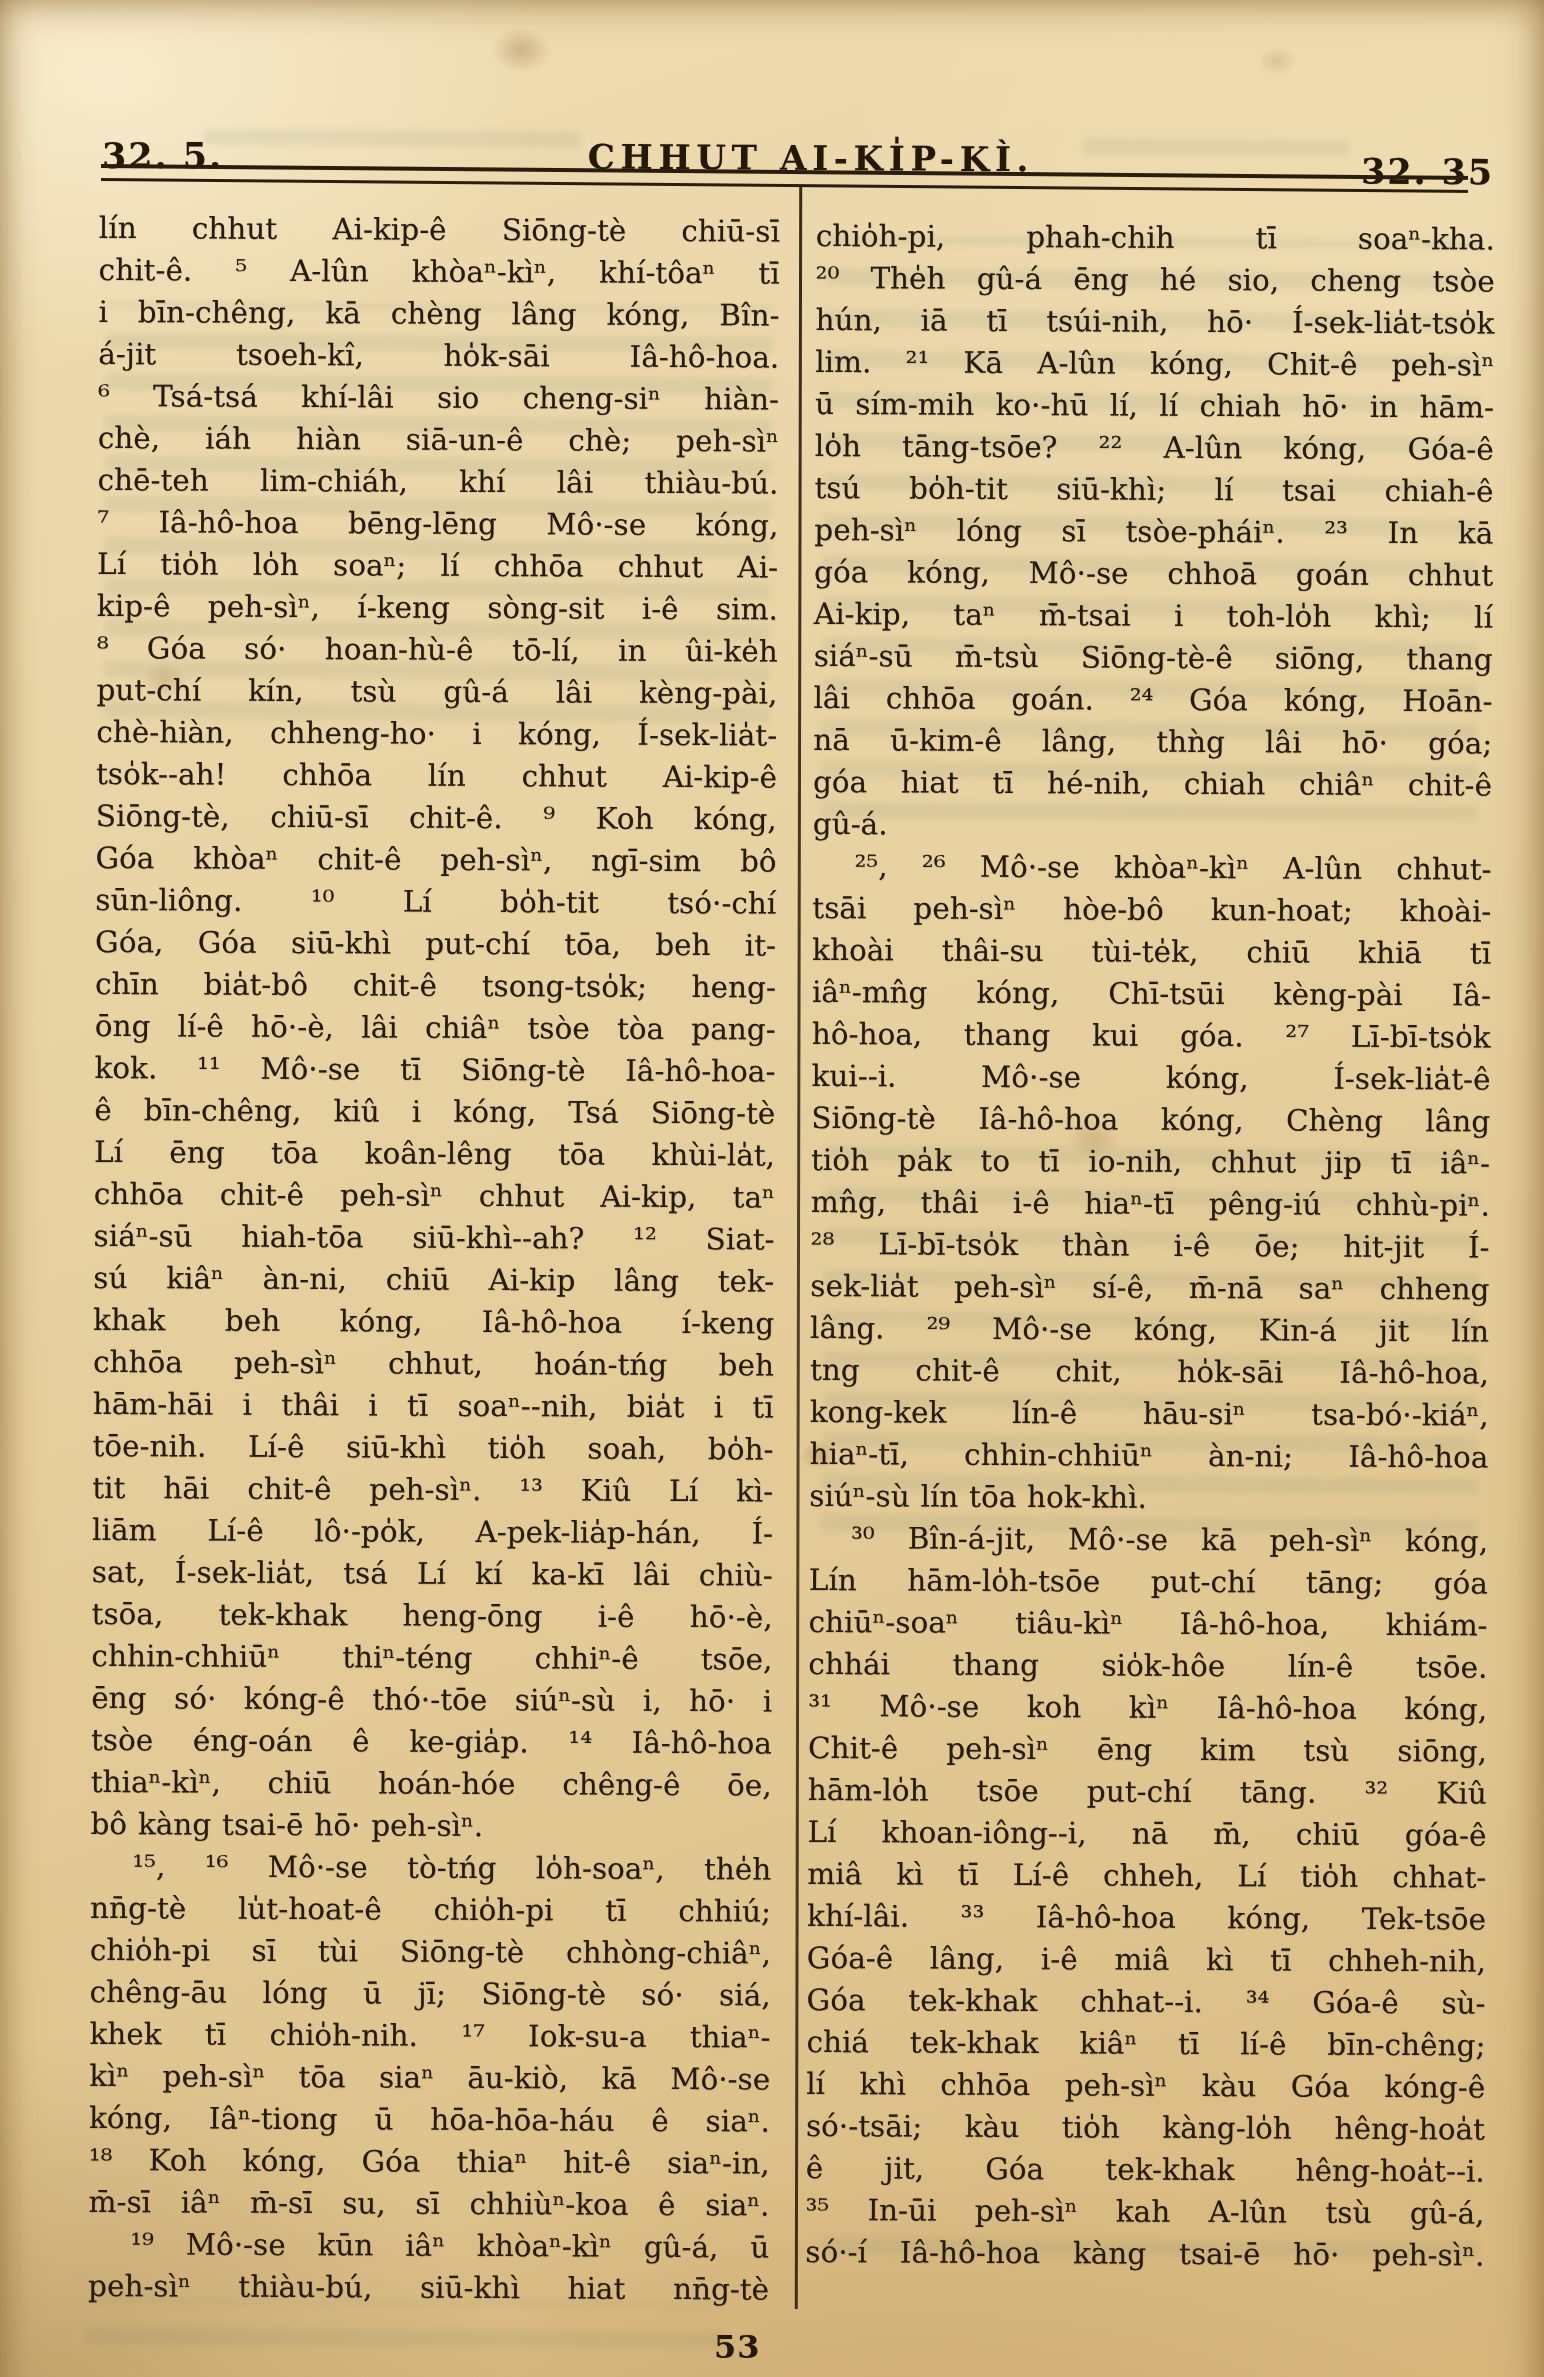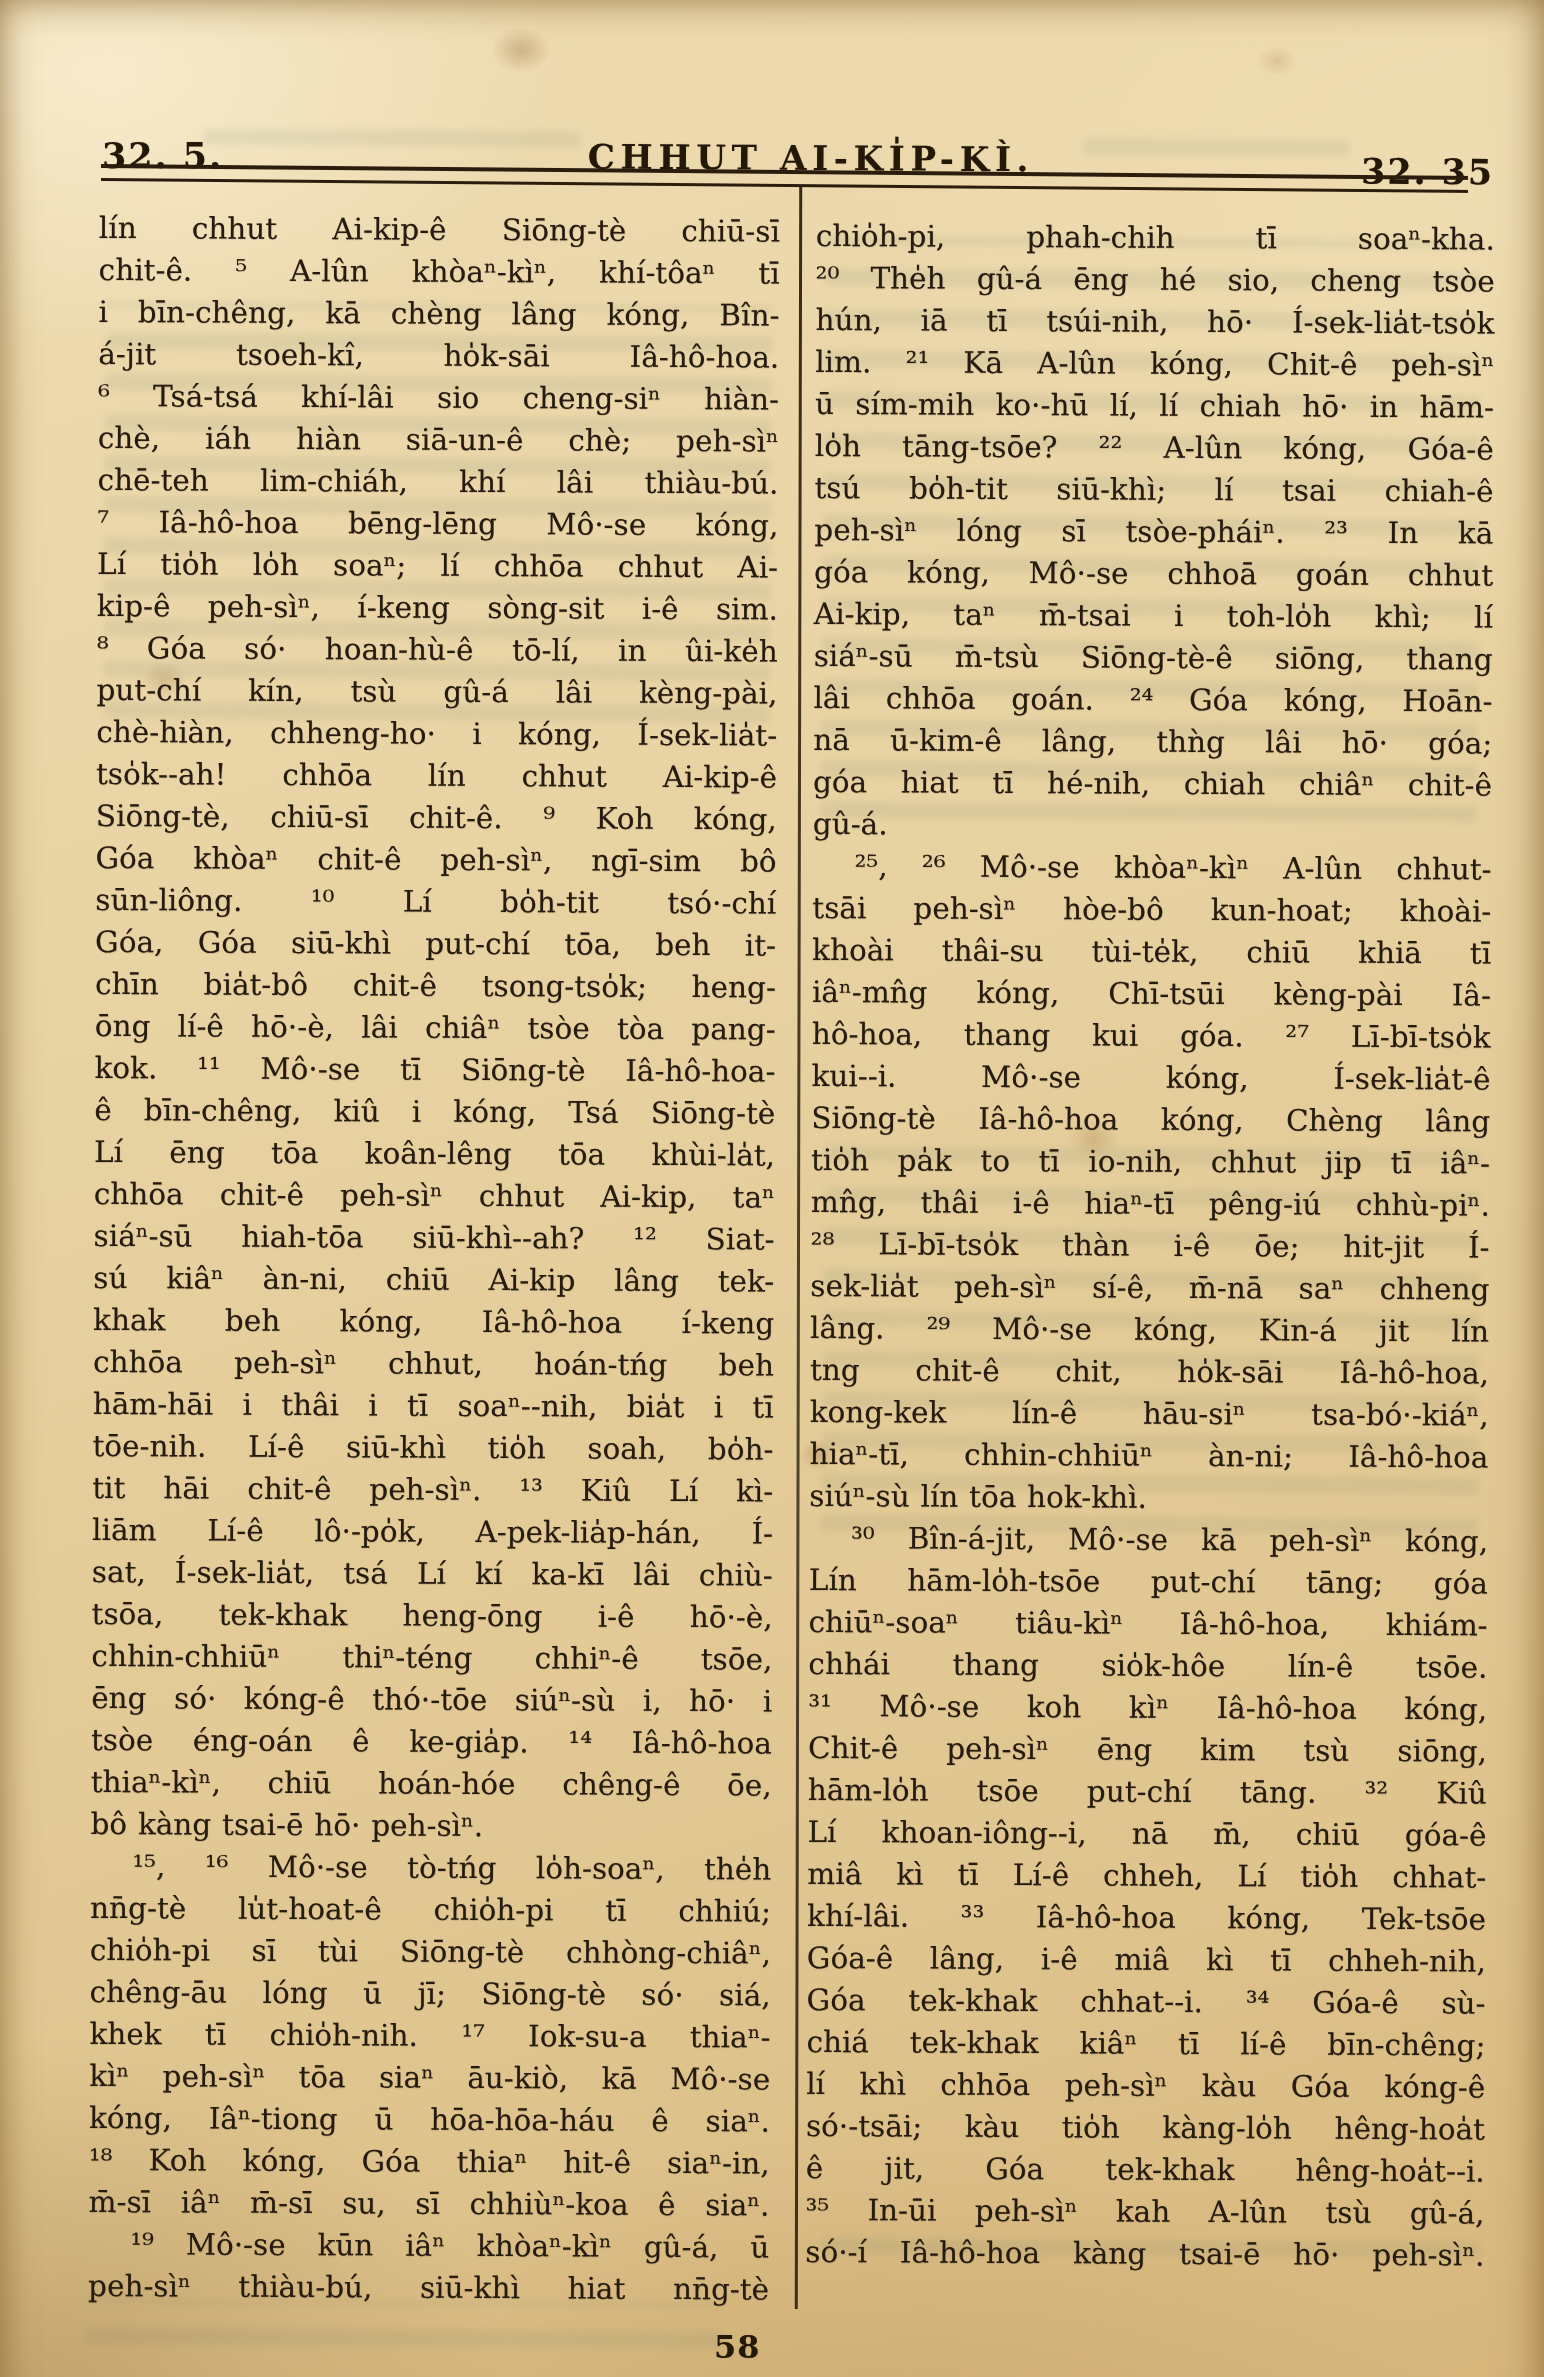--- a/index.html
+++ b/index.html
@@ -217,16 +217,16 @@
       <div class="line">Góa-ê lâng, i-ê miâ kì tī chheh-nih,</div>
       <div class="line">Góa tek-khak chhat--i. ³⁴ Góa-ê sù-</div>
       <div class="line">chiá tek-khak kiâⁿ tī lí-ê bīn-chêng;</div>
       <div class="line">lí khì chhōa peh-sìⁿ kàu Góa kóng-ê</div>
       <div class="line">só·-tsāi; kàu tio̍h kàng-lo̍h hêng-hoa̍t</div>
       <div class="line">ê jit, Góa tek-khak hêng-hoa̍t--i.</div>
       <div class="line">³⁵ In-ūi peh-sìⁿ kah A-lûn tsù gû-á,</div>
       <div class="line">só·-í Iâ-hô-hoa kàng tsai-ē hō· peh-sìⁿ.</div>
     </div>
 
-  <div class="page-num">58</div>
+  <div class="page-num">53</div>
 
 </div>
 
 
 </body></html>

